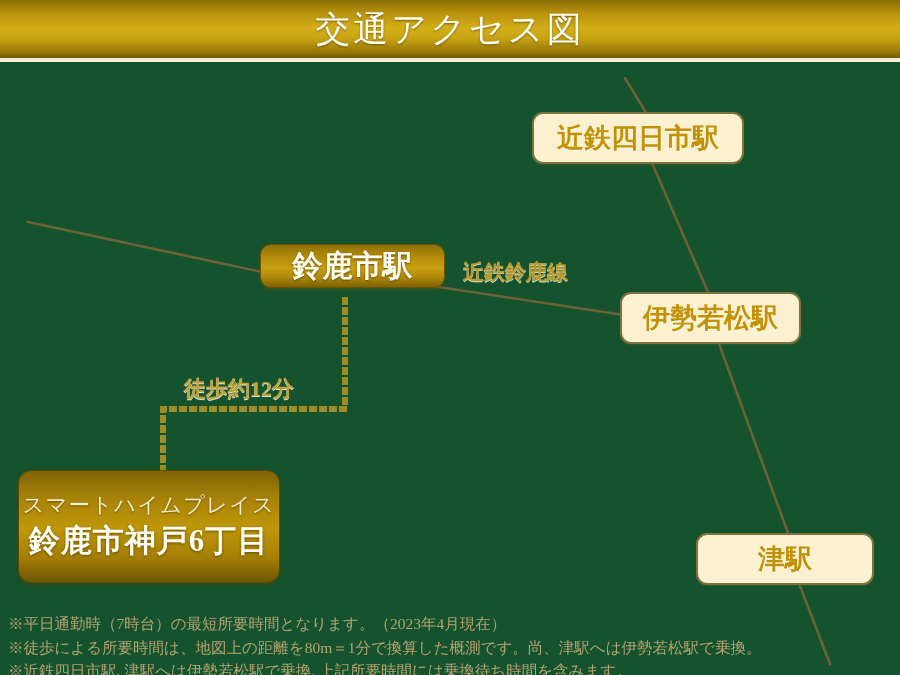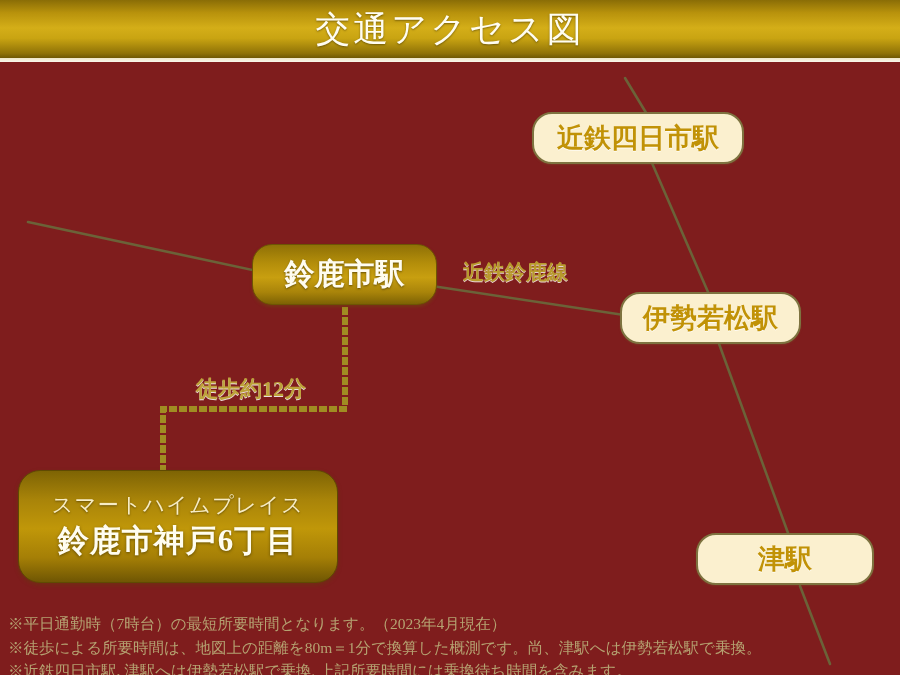--- a/index.html
+++ b/index.html
@@ -5,21 +5,21 @@
   html, body {
     margin: 0;
     padding: 0;
     background: #ffffff;
   }
   #page {
     position: relative;
     width: 900px;
     height: 675px;
     overflow: hidden;
-    background: #7f1d1d;
+    background: #14532d;
     font-family: "Liberation Serif", "DejaVu Serif", serif;
   }
 
   
   .banner {
     position: absolute;
     left: 0; top: 0;
     width: 900px; height: 58px;
     background: linear-gradient(180deg,
                 #8a6d06 0%,
@@ -66,21 +66,21 @@
     position: absolute;
     left: 0; top: 0;
     width: 900px; height: 675px;
     pointer-events: none;
   }
 
   
   .station {
     position: absolute;
     box-sizing: border-box;
-    border-radius: 20px;
+    border-radius: 11px;
     display: flex;
     align-items: center;
     justify-content: center;
     white-space: nowrap;
   }
   .station.cream {
     background: #fbf0cf;
     border: 2px solid #7e7340;
     color: #c19206;
     font-size: 27px;
@@ -99,21 +99,21 @@
     color: #fffcef;
     font-size: 30px;
     font-weight: bold;
     text-shadow: 0 1px 2px rgba(50,38,0,0.6);
     box-shadow: 0 2px 3px rgba(110,88,10,0.35);
   }
 
   #st-yokkaichi { left: 532px; top: 112px; width: 212px; height: 52px; }
   #st-wakamatsu { left: 620px; top: 292px; width: 181px; height: 52px; }
   #st-tsu       { left: 696px; top: 533px; width: 178px; height: 52px; }
-  #st-suzuka    { left: 252px; top: 244px; width: 185px; height: 61px; }
+  #st-suzuka    { left: 260px; top: 244px; width: 185px; height: 44px; }
 
   
   .line-label {
     position: absolute;
     color: #b89a2c;
     font-size: 21px;
     font-weight: bold;
     white-space: nowrap;
     text-shadow: 0 1px 0 rgba(255,255,255,0.8);
   }
@@ -122,36 +122,36 @@
 
   
   .walk {
     position: absolute;
     left: 0; top: 0;
     width: 900px; height: 675px;
     pointer-events: none;
   }
   .walk-label {
     position: absolute;
-    left: 196px;
+    left: 184px;
     top: 374px;
     color: #bda23a;
     font-size: 22px;
     font-weight: bold;
     white-space: nowrap;
     text-shadow: 0 1px 0 rgba(255,255,255,0.85);
   }
 
   
   #property {
     position: absolute;
     left: 18px; top: 470px;
-    width: 320px; height: 113px;
+    width: 262px; height: 113px;
     box-sizing: border-box;
-    border-radius: 22px;
+    border-radius: 13px;
     background: linear-gradient(180deg,
                 #7e6404 0%,
                 #a98409 26%,
                 #c09709 52%,
                 #a57f06 78%,
                 #6f5603 100%);
     border: 1px solid #5f4a02;
     box-shadow: 0 2px 4px rgba(90,70,6,0.4);
     display: flex;
     flex-direction: column;

